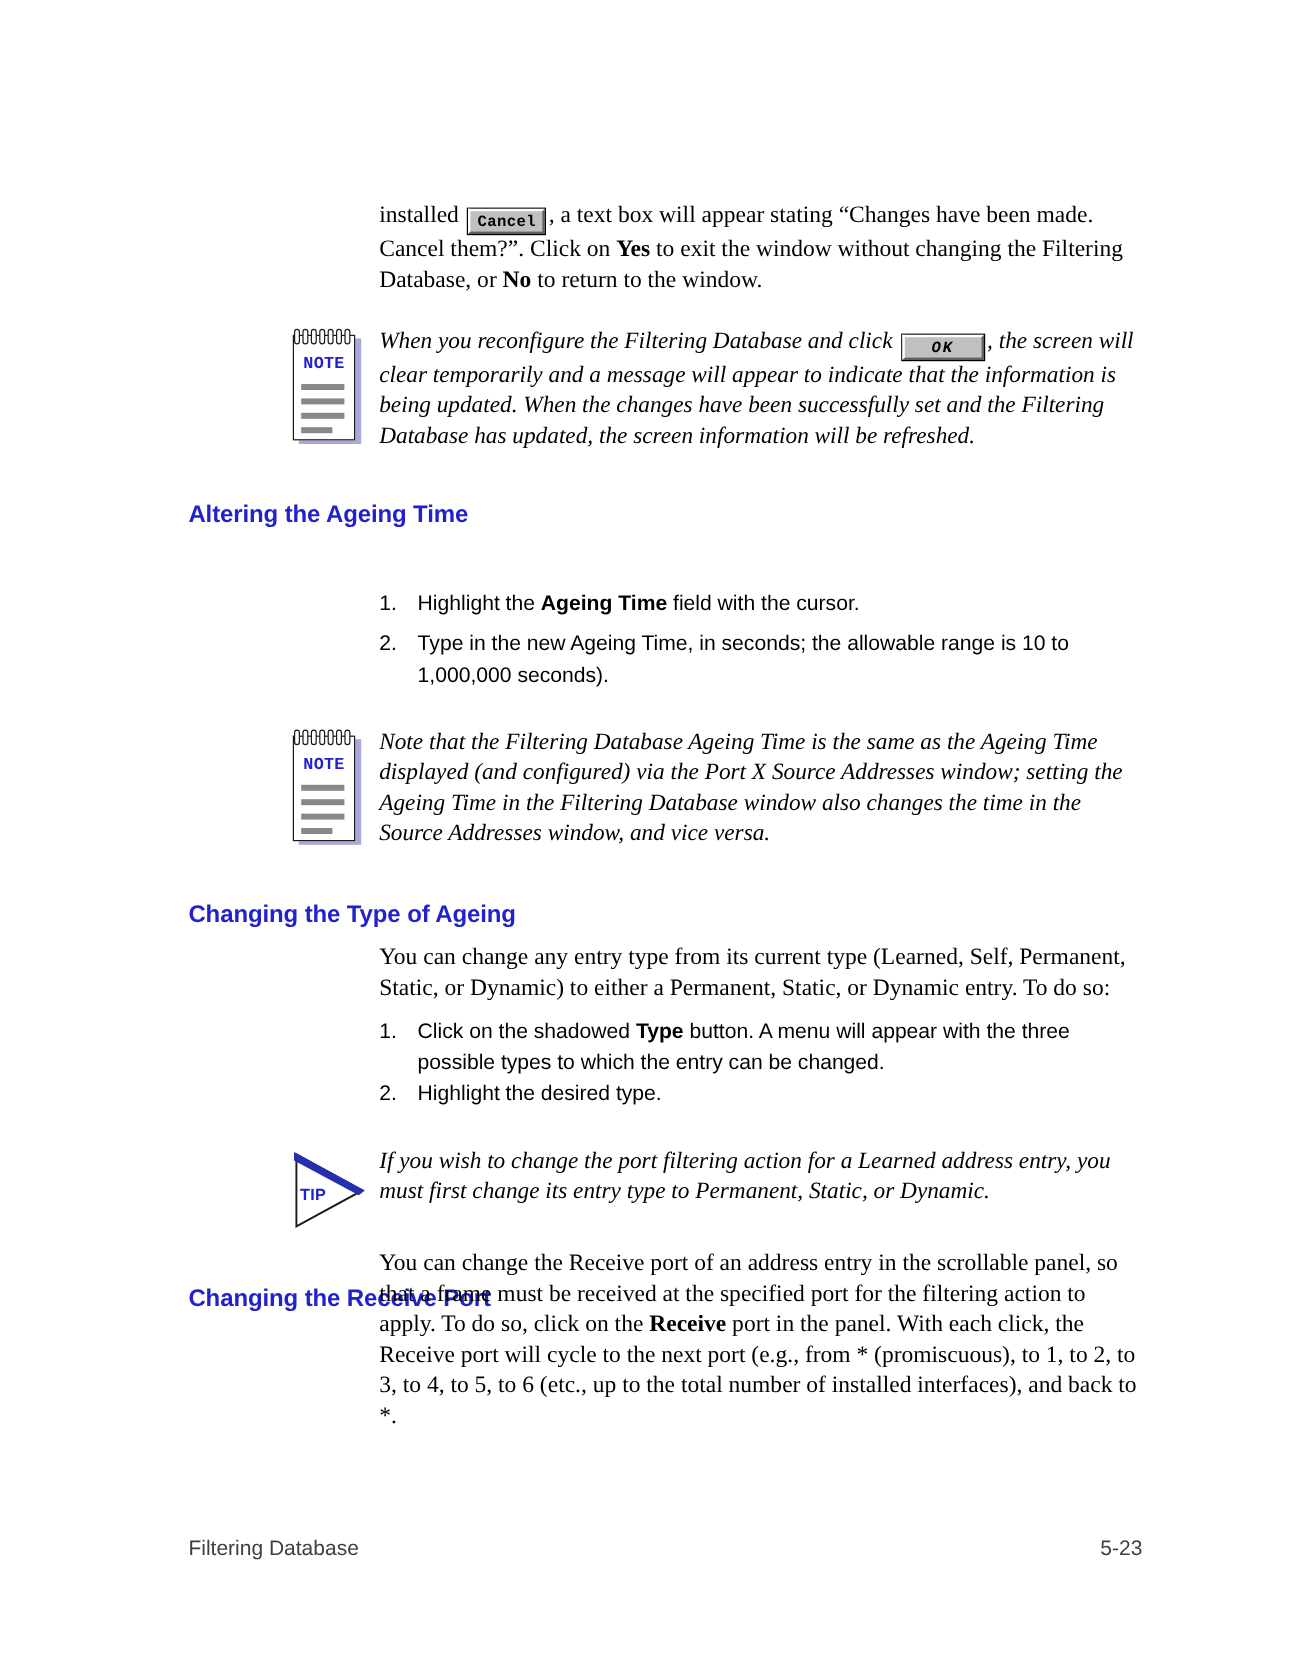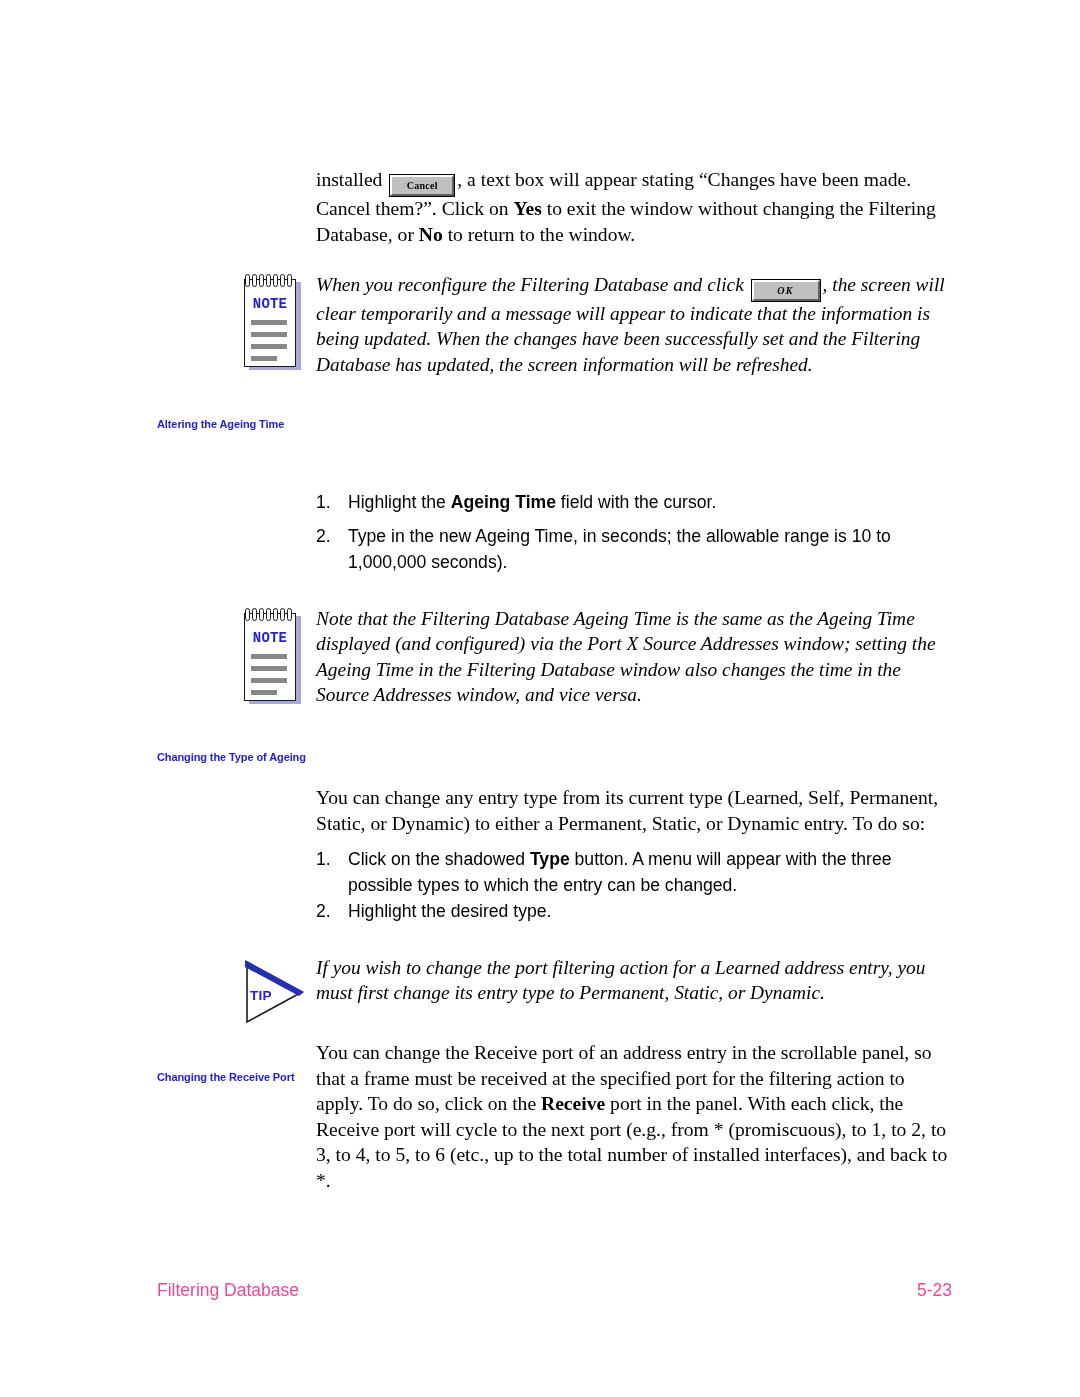--- a/index.html
+++ b/index.html
@@ -65,21 +65,21 @@
     color: #000;
   }
   p.body b { font-weight: bold; }
 
   
   .section-heading {
     position: absolute;
     left: 157px;
     font-family: "Liberation Sans", sans-serif;
     font-weight: bold;
-    font-size: 11px;
+    font-size: 20px;
     color: #2222cc;
     letter-spacing: -0.1px;
     white-space: nowrap;
   }
 
   
   .num-item {
     position: absolute;
     left: 316px;
     width: 640px;
@@ -102,23 +102,23 @@
   
   .uibtn {
     display: inline-block;
     vertical-align: -3px;
     background: #c0c0c0;
     border-top: 2px solid #ffffff;
     border-left: 2px solid #ffffff;
     border-right: 2px solid #606060;
     border-bottom: 2px solid #606060;
     box-shadow: 0 0 0 1px #000000;
-    font-family: Liberation Serif, serif;
+    font-family: Liberation Mono, monospace;
     font-weight: bold;
-    font-size: 10px;
+    font-size: 13px;
     color: #000;
     text-align: center;
     line-height: 17px;
     height: 17px;
     letter-spacing: 0.3px;
     margin: 0 3px;
   }
   .uibtn.cancel { width: 60px; }
   .uibtn.ok { width: 64px; letter-spacing: 1.5px; }
 
@@ -228,21 +228,21 @@
 
   
   .footer {
     position: absolute;
     left: 157px;
     top: 1280px;
     width: 795px;
     height: 24px;
     font-family: "Liberation Sans", sans-serif;
     font-size: 17.5px;
-    color: #ec4899;
+    color: #404040;
   }
   .footer-left { position: absolute; left: 0; top: 0; white-space: nowrap; }
   .footer-right { position: absolute; right: 0; top: 0; white-space: nowrap; }
 </style>
 </head>
 <body>
 
 <div class="page">
 
 

